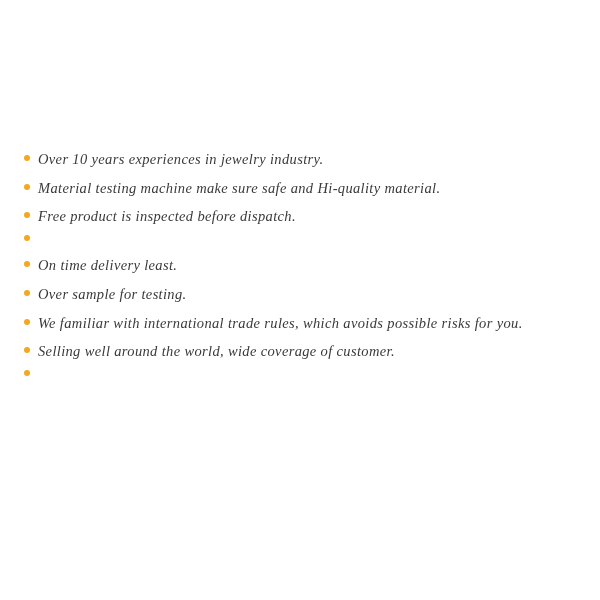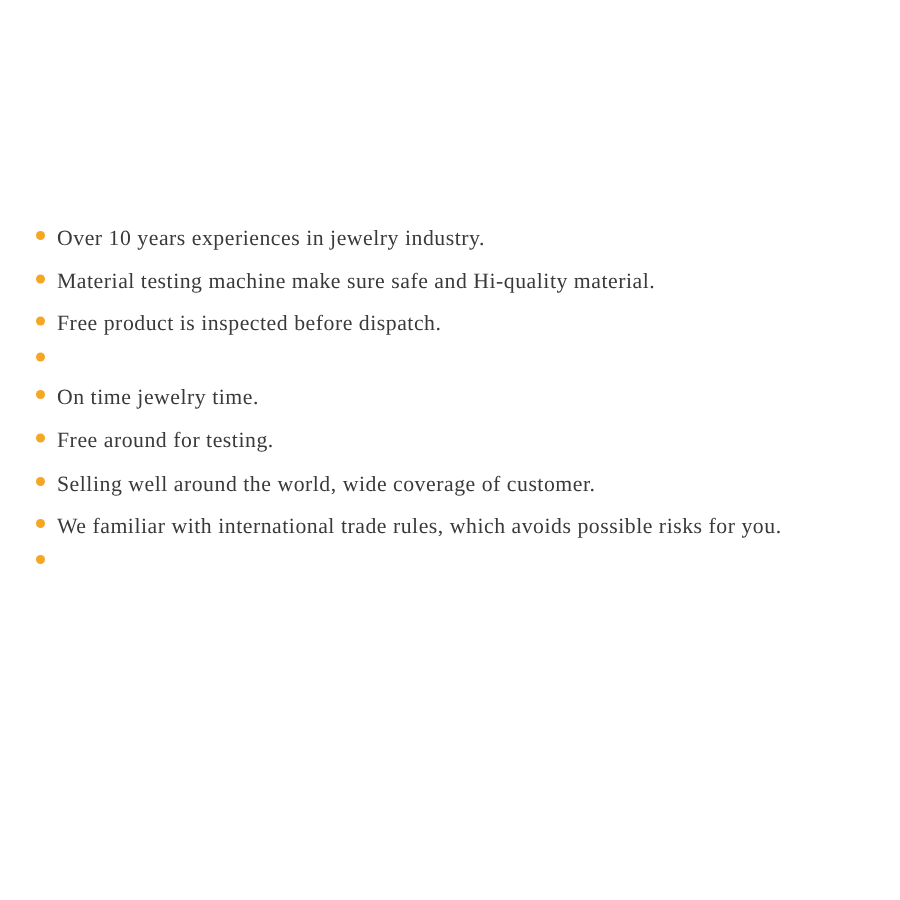--- a/index.html
+++ b/index.html
@@ -11,20 +11,21 @@
     height: 600px;
     background: #ffffff;
     font-family: "Liberation Serif", serif;
     overflow: hidden;
   }
   .page {
     width: 520px;
     height: 600px;
     position: relative;
     box-sizing: border-box;
+    font-style: italic;
   }
   .bullet-list {
     position: absolute;
     left: 24px;
     top: 152px;
     right: 10px;
     list-style: none;
     margin: 0;
     padding: 0;
   }
@@ -72,36 +73,36 @@
       <span class="bullet-dot"></span>
       <span class="bullet-text">Free product is inspected before dispatch.</span>
     </li>
 
     <li class="bullet-item">
       <span class="bullet-dot"></span>
     </li>
 
     <li class="bullet-item">
       <span class="bullet-dot"></span>
-      <span class="bullet-text">On time jewelry time.</span>
+      <span class="bullet-text">On time delivery least.</span>
     </li>
 
     <li class="bullet-item">
       <span class="bullet-dot"></span>
-      <span class="bullet-text">Free around for testing.</span>
+      <span class="bullet-text">Over sample for testing.</span>
+    </li>
+
+    <li class="bullet-item">
+      <span class="bullet-dot"></span>
+      <span class="bullet-text">We familiar with international trade rules, which avoids possible risks for you.</span>
     </li>
 
     <li class="bullet-item">
       <span class="bullet-dot"></span>
       <span class="bullet-text">Selling well around the world, wide coverage of customer.</span>
-    </li>
-
-    <li class="bullet-item">
-      <span class="bullet-dot"></span>
-      <span class="bullet-text">We familiar with international trade rules, which avoids possible risks for you.</span>
     </li>
 
     <li class="bullet-item">
       <span class="bullet-dot"></span>
     </li>
 
   </ul>
 </div>
 
 </body></html>

